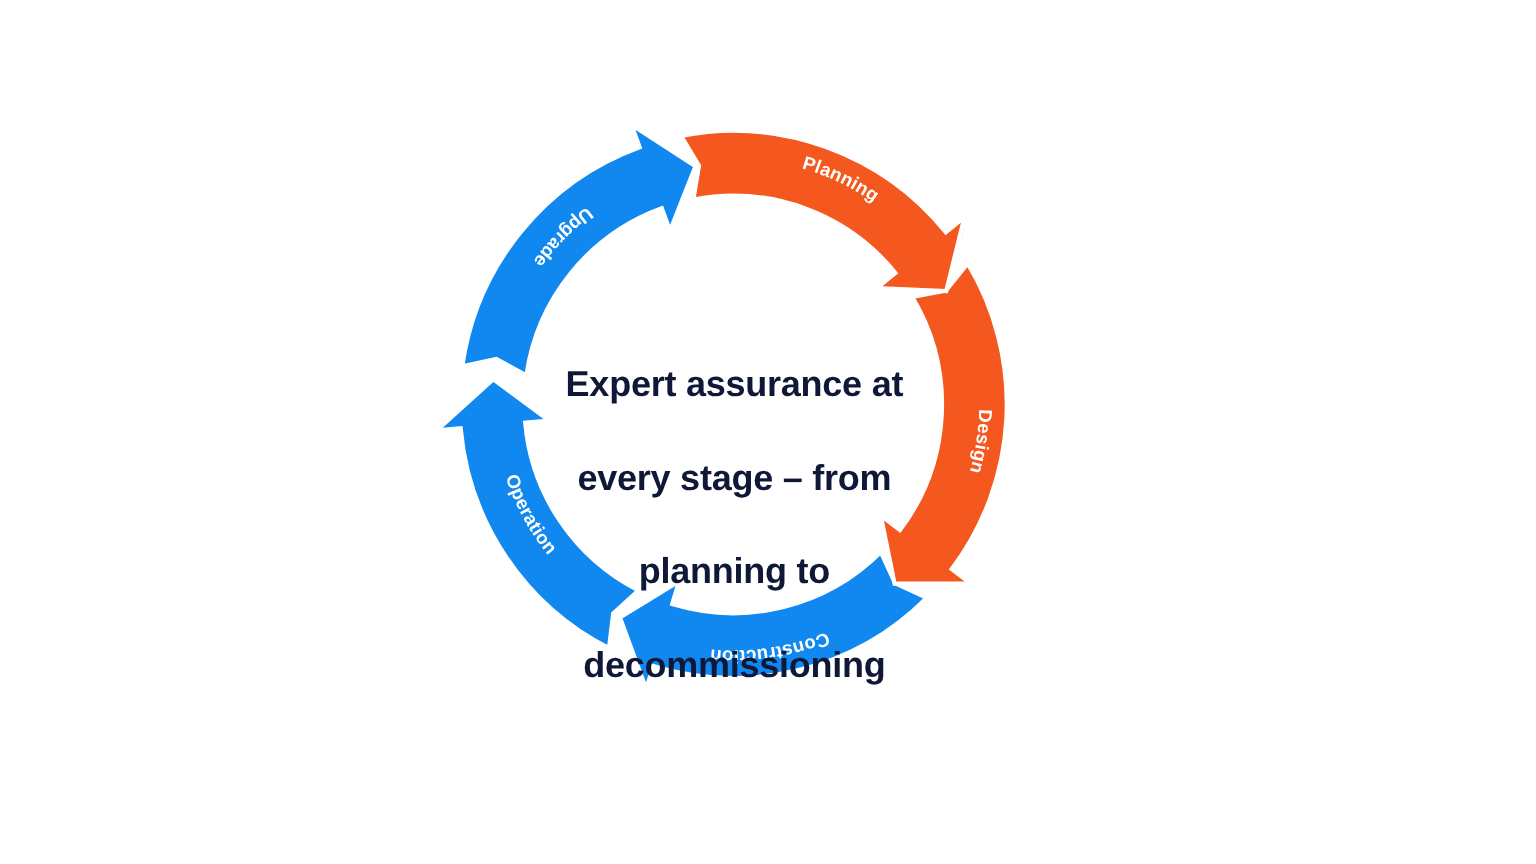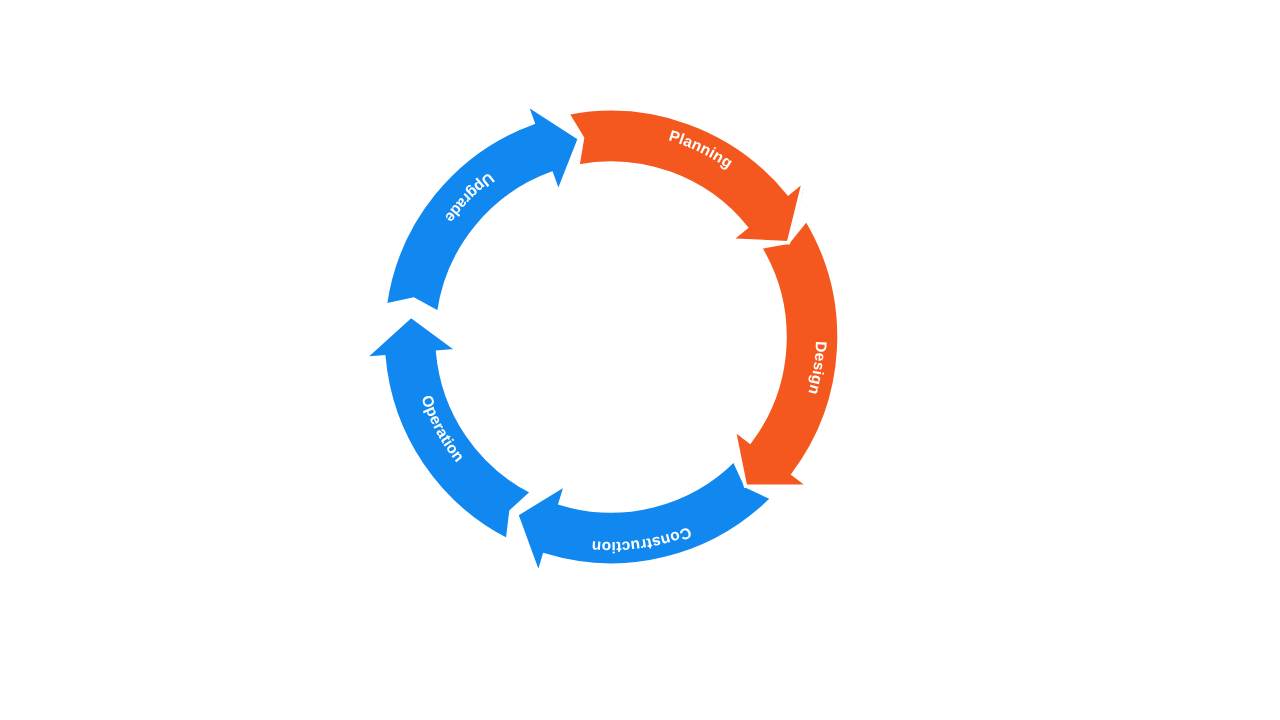--- a/index.html
+++ b/index.html
@@ -94,14 +94,20 @@
     </g>
       <g>
       <path id="seg-planning" d="M 567.5 113.19 A 228 228 0 0 1 788.19 193.51 L 803.73 180.93 L 788.47 242.64 L 730.68 240.08 L 746.22 227.5 A 174 174 0 0 0 577.8 166.2 L 582.51 138.03 Z" fill="#F4581E" stroke="#FFFFFF" stroke-width="3.5" stroke-linejoin="miter"></path>
       <path id="path-planning" fill="none" stroke="none" d="M 571.88 135.77 A 205 205 0 0 1 792 240.76"></path>
       <text class="seg-label" fill="#FFFFFF">
         <textPath id="tp-planning" href="#path-planning" startOffset="50%" text-anchor="middle">Planning</textPath>
       </text>
     </g>
     </svg>
 
+  <div class="center-text">
+    <div>Expert assurance at</div>
+    <div>every stage – from</div>
+    <div>planning to</div>
+    <div>decommissioning</div>
+  </div>
 
 </div>
 
 </body></html>

